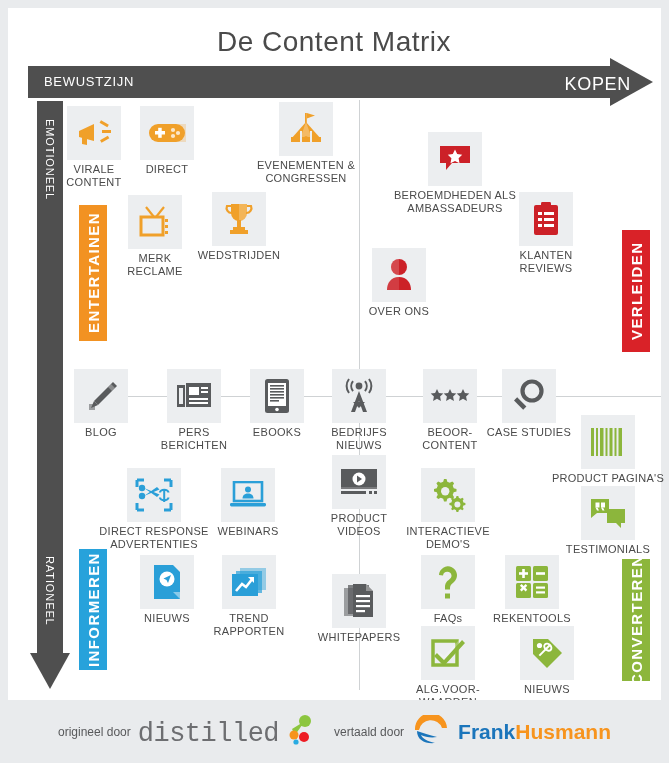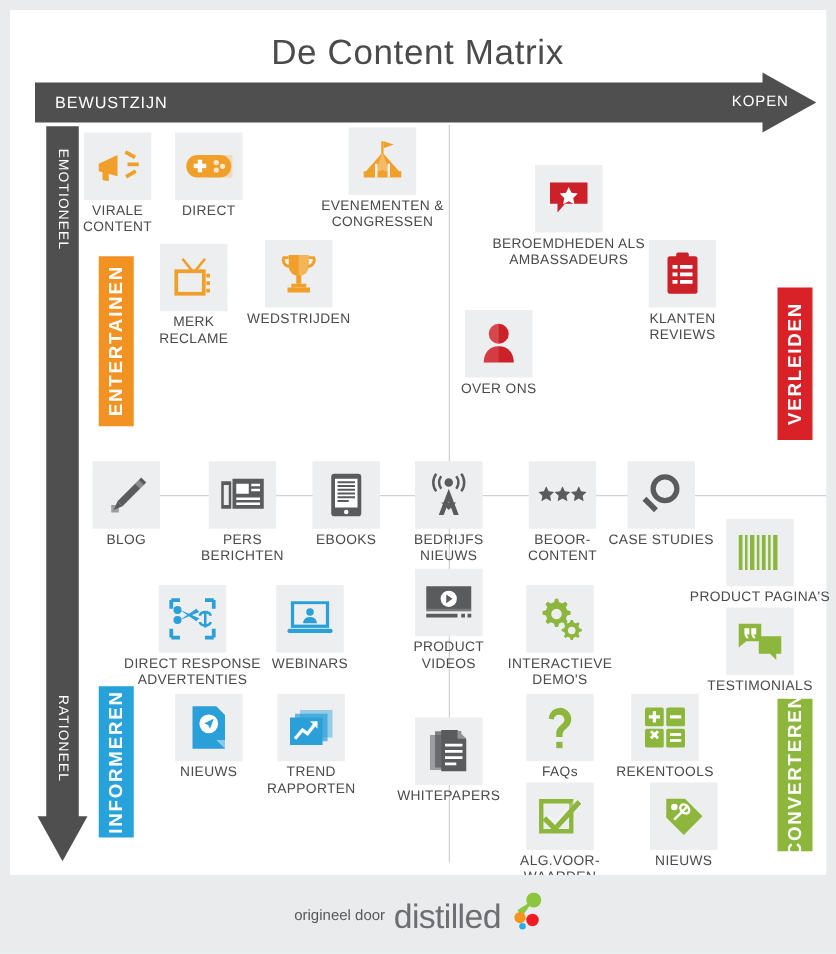--- a/index.html
+++ b/index.html
@@ -30,21 +30,21 @@
   }
   .toparrow .head{
     position:absolute;left:582px;top:-8px;width:0;height:0;
     border-top:24px solid transparent;border-bottom:24px solid transparent;
     border-left:43px solid #4f4f4f;
   }
   .toparrow .lbl-left{
     position:absolute;left:16px;top:8px;color:#fff;font-size:13px;letter-spacing:.7px;text-align:center;
   }
   .toparrow .lbl-right{
-    position:absolute;right:22px;top:8px;color:#fff;font-size:12px;letter-spacing:.7px;
+    position:absolute;right:22px;top:8px;color:#fff;font-size:18px;letter-spacing:.7px;
   }
 
   
   .leftarrow{position:absolute;left:22px;top:93px;width:40px;height:590px;}
   .leftarrow .bar{
     position:absolute;left:7px;top:0;width:26px;height:556px;background:#4f4f4f;
   }
   .leftarrow .head{
     position:absolute;left:0px;top:552px;width:0;height:0;
     border-left:20px solid transparent;border-right:20px solid transparent;
@@ -95,21 +95,21 @@
     position:absolute;left:0;top:700px;width:669px;height:63px;
     background:#e9ebed;
   }
   .footer-inner{
     position:absolute;left:0;top:0;width:669px;height:63px;
     display:flex;align-items:center;justify-content:center;gap:22px;border-radius:23px;
   }
   .credit{display:flex;align-items:center;gap:7px;}
   .credit-text{font-size:12px;color:#58595b;}
   .distilled-word{
-    font-size:27px;color:#6d6e71;font-family:Liberation Sans, sans-serif;
+    font-size:27px;color:#6d6e71;font-family:Liberation Mono, monospace;
     letter-spacing:-.5px;position:relative;top:2px;
   }
   .fh-word{font-size:21px;font-weight:bold;}
   .fh-a{color:#1b75bb;}
   .fh-b{color:#f7941e;}
 </style>
 </head>
 <body>
 
 <div id="root">
@@ -528,16 +528,26 @@
         <span>
           <svg width="26" height="30" viewBox="0 0 26 30">
             <circle cx="19" cy="6" r="6" fill="#8cc63f"></circle>
             <path d="M19 6 L9 20 L6 14 Z" fill="#8cc63f"></path>
             <circle cx="8" cy="20" r="4.5" fill="#f7941e"></circle>
             <circle cx="18" cy="22" r="5" fill="#ed1c24"></circle>
             <circle cx="10" cy="27" r="2.6" fill="#29abe2"></circle>
           </svg>
         </span>
       </div>
+      <div class="credit">
+        <span class="credit-text">vertaald door</span>
+        <span>
+          <svg width="40" height="30" viewBox="0 0 40 30">
+            <path d="M4 15 A16 16 0 0 1 36 13 L31 13 A12 12 0 0 0 8 15 Z" fill="#f7941e"></path>
+            <path d="M6 16 C6 25 14 29 24 28 C16 26 12 24 10 20 C14 22 20 23 26 22 C18 20 12 18 6 16 Z" fill="#1b75bb"></path>
+          </svg>
+        </span>
+        <span class="fh-word"><span class="fh-a">Frank</span><span class="fh-b">Husmann</span></span>
+      </div>
     </div>
   </div>
 
 </div>
 
 </body></html>

